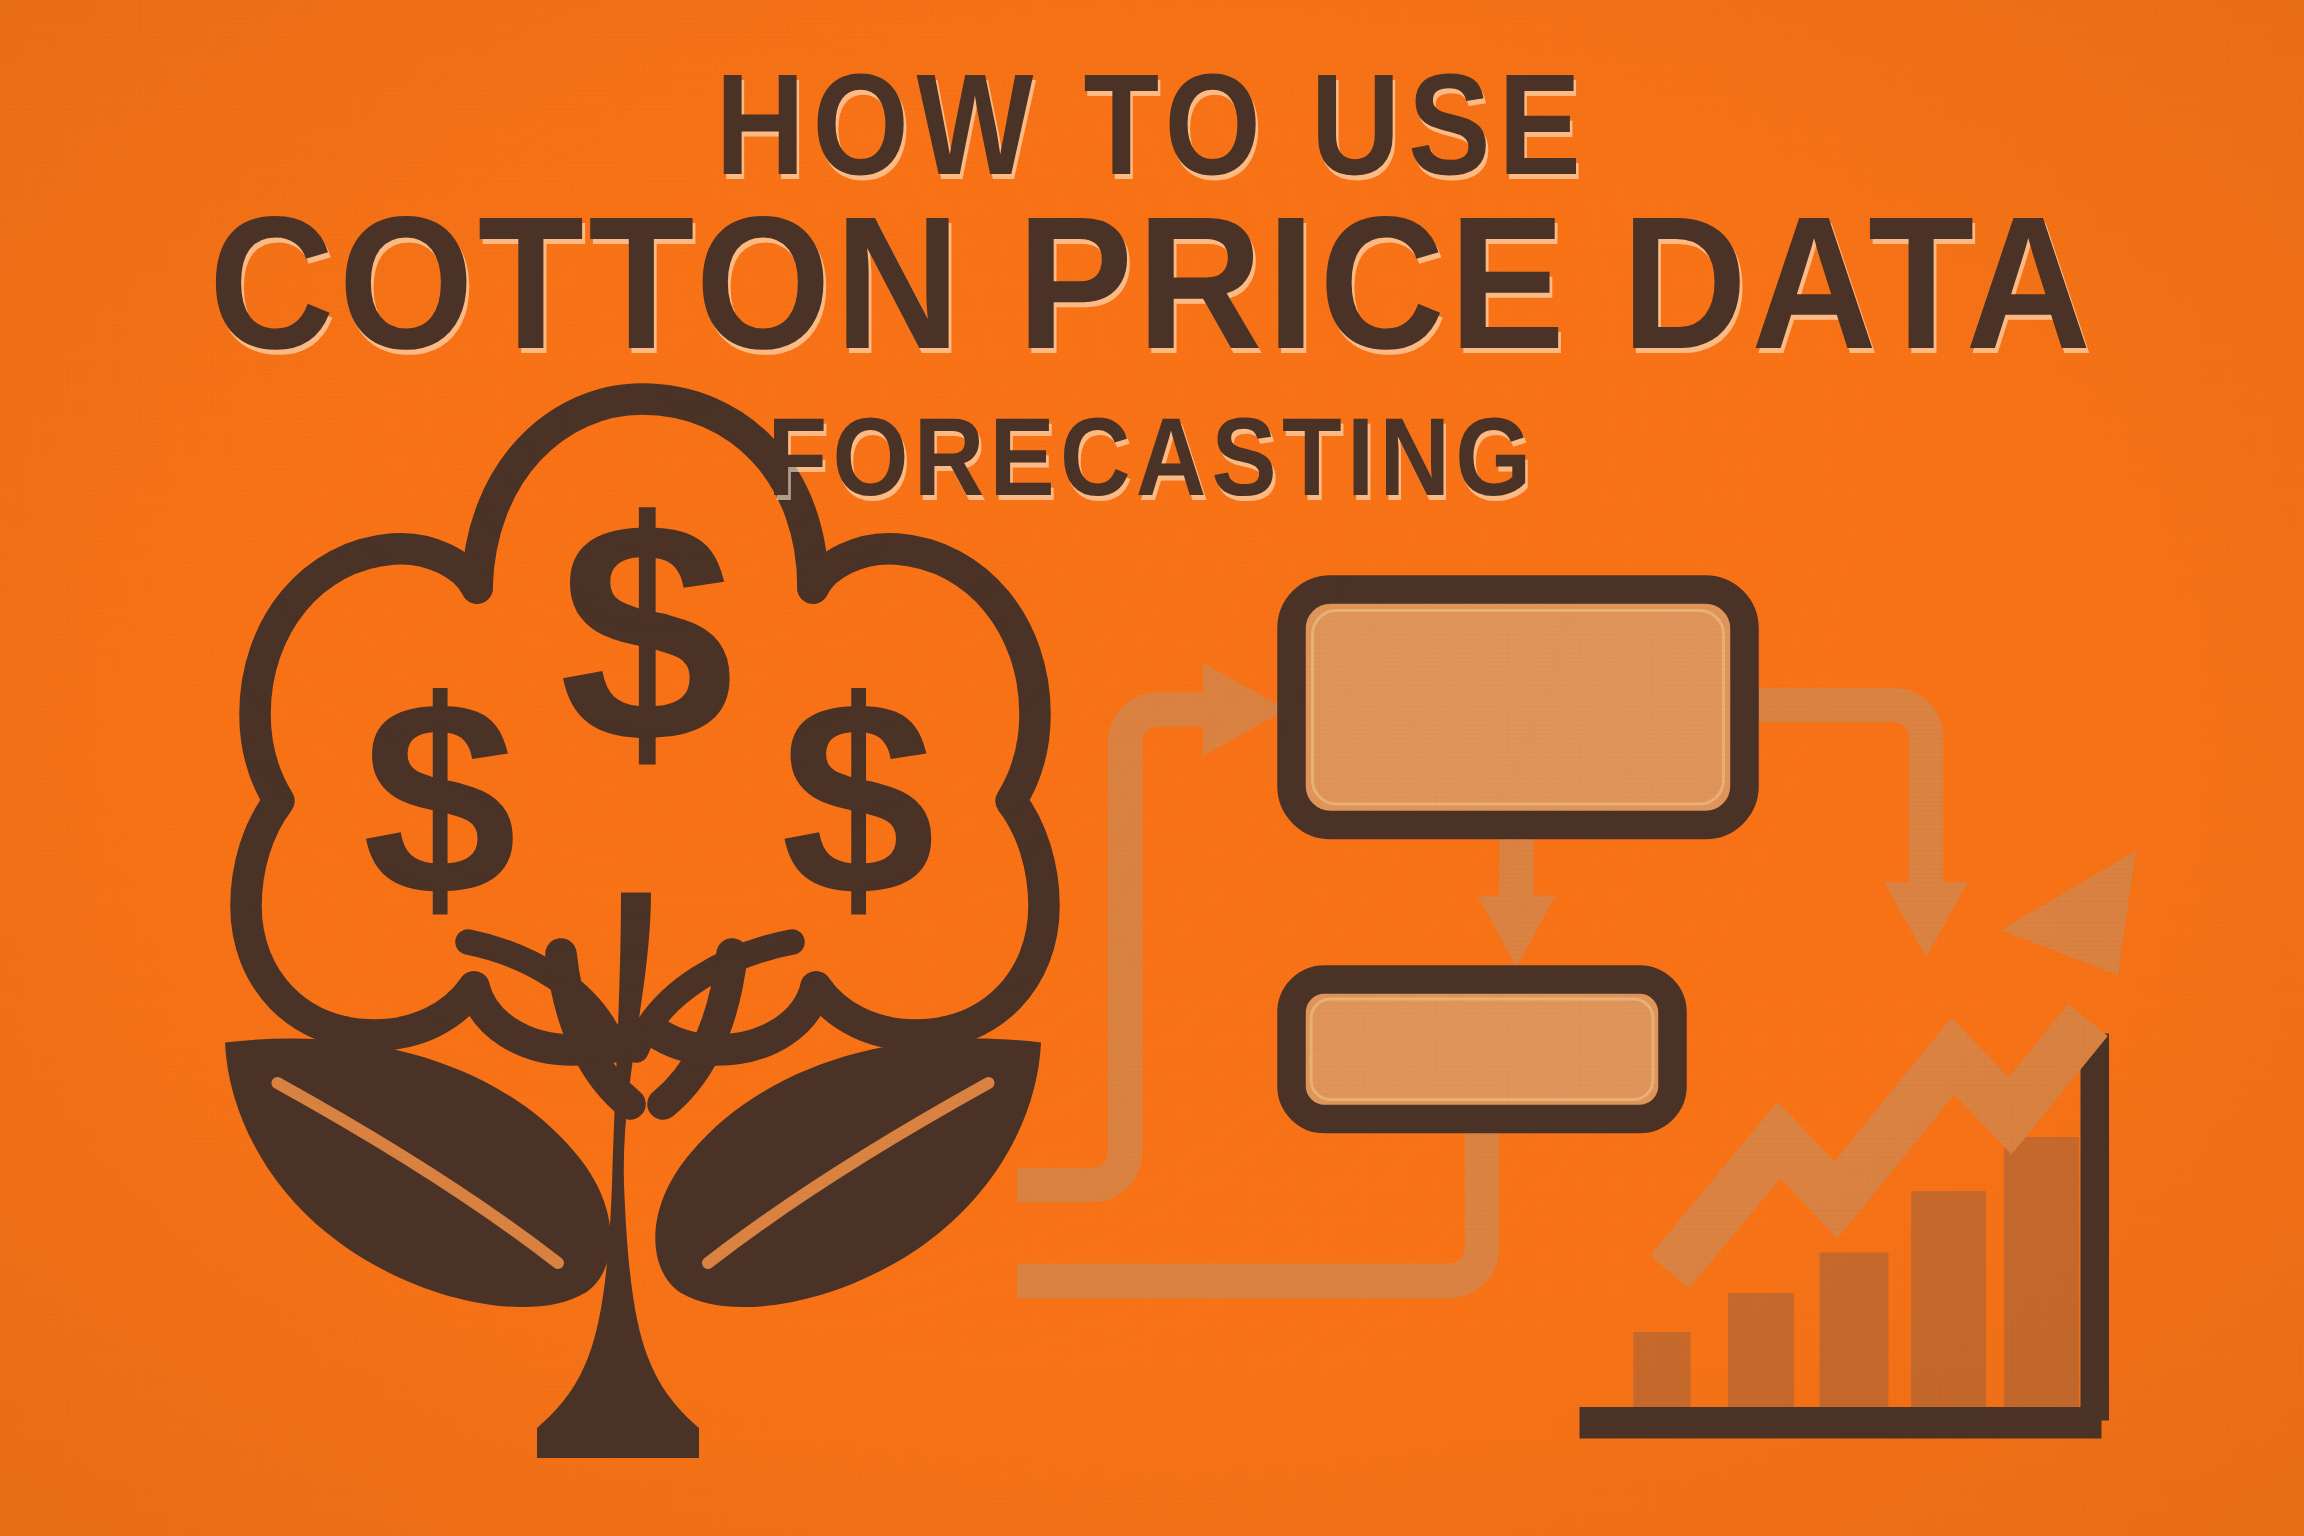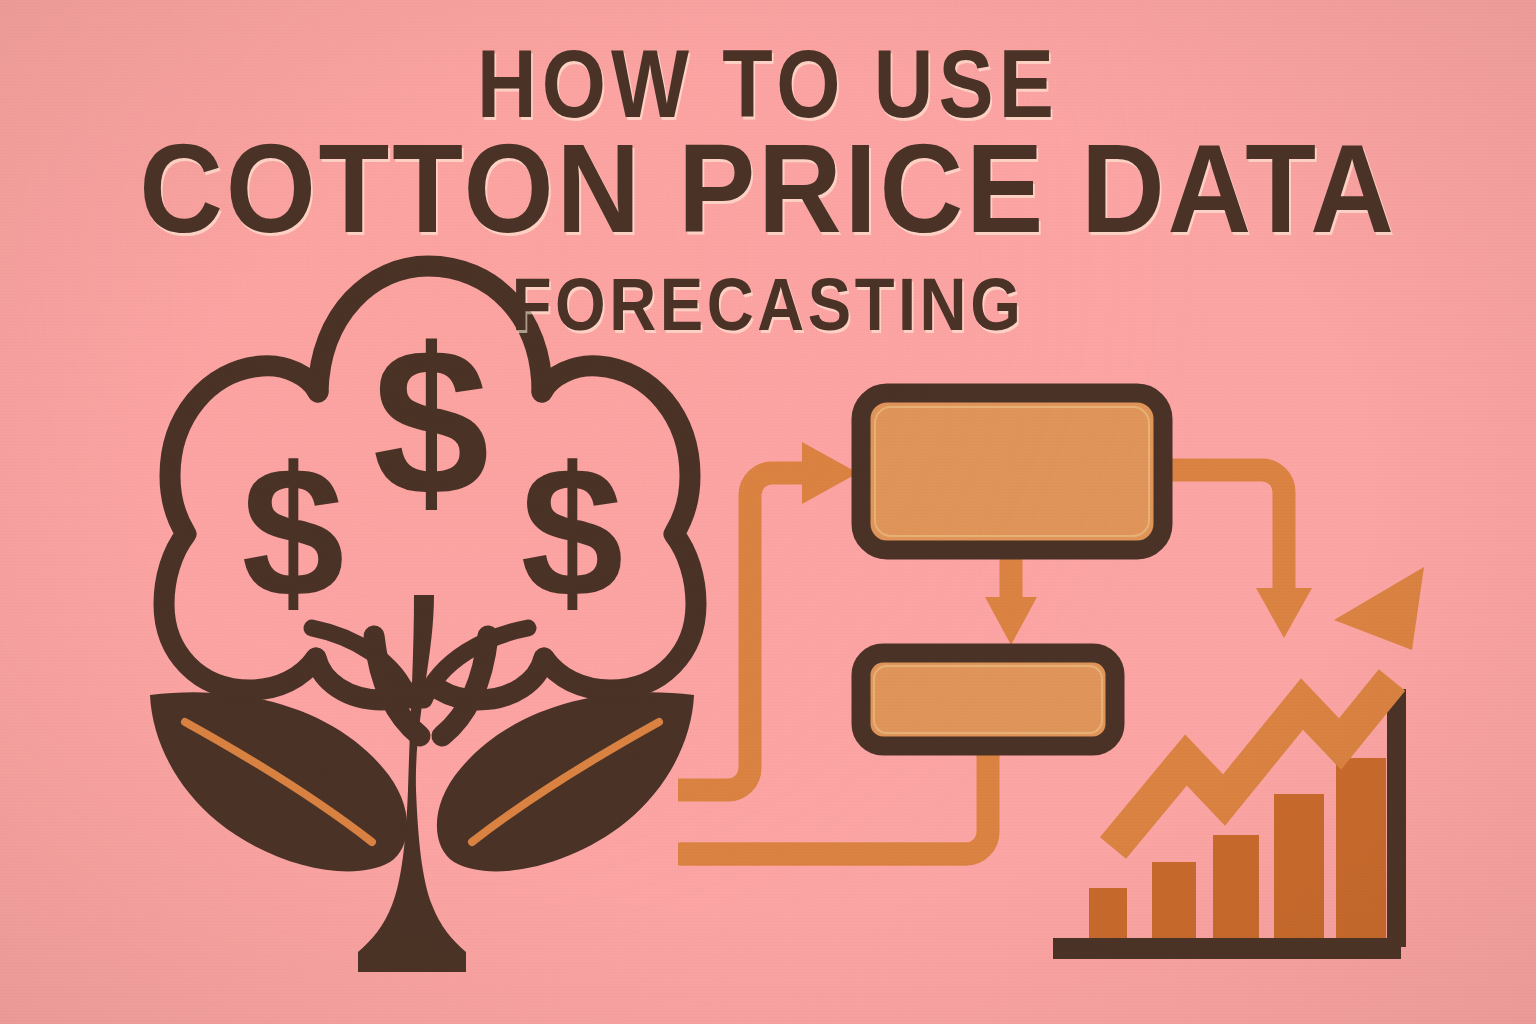--- a/index.html
+++ b/index.html
@@ -4,21 +4,21 @@
 <style>
   html, body {
     margin: 0;
     padding: 0;
     background: #e9dcc0;
   }
   #poster {
     position: relative;
     width: 1536px;
     height: 1024px;
-    background: #fca5a5;
+    background: #f97316;
     overflow: hidden;
     font-family: "Liberation Sans", sans-serif;
   }
   
   #grain {
     position: absolute;
     inset: 0;
     pointer-events: none;
     opacity: .30;
     background-image:

